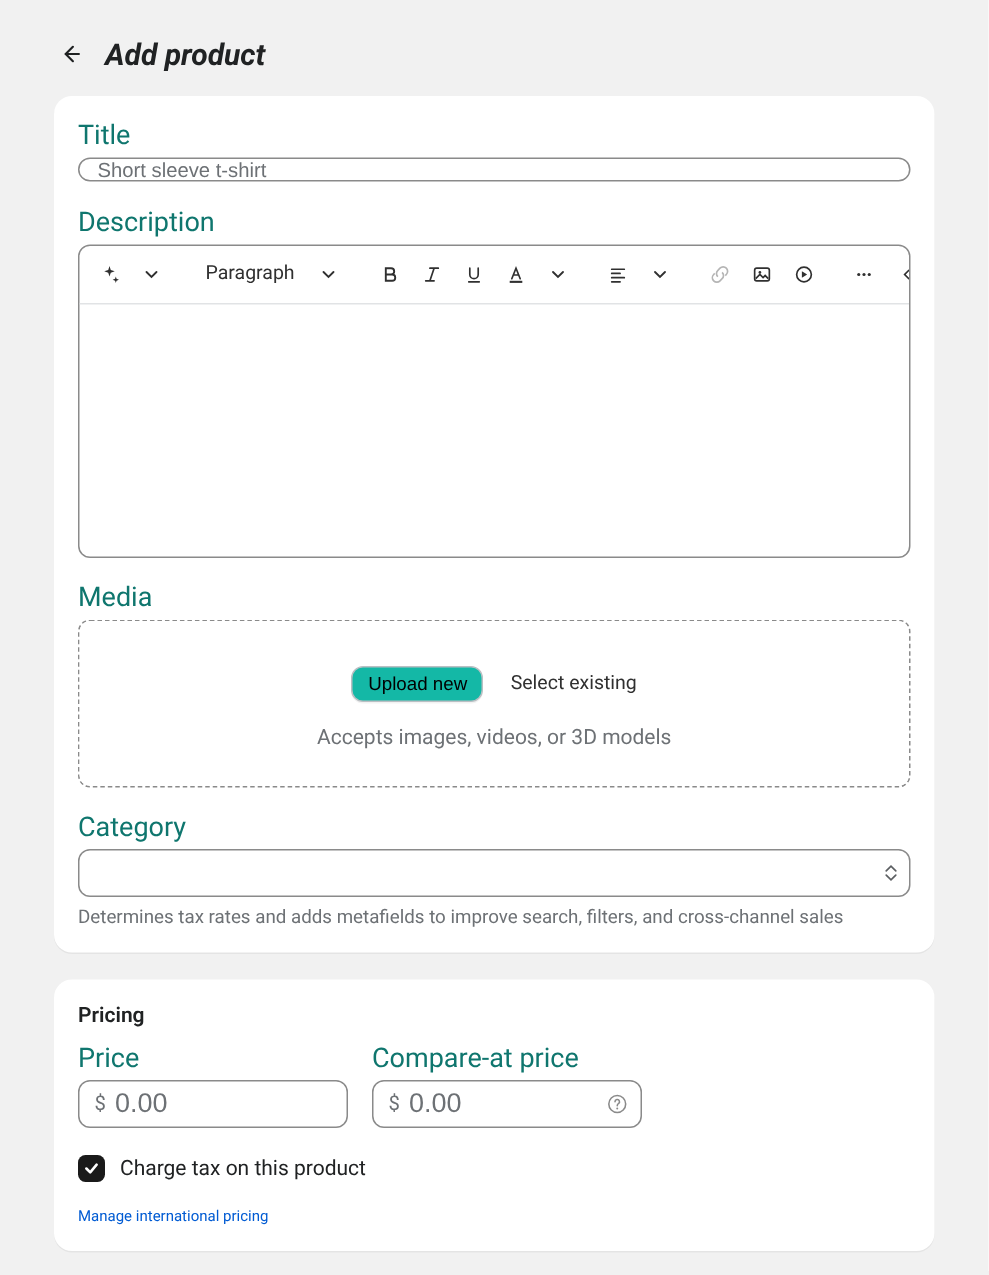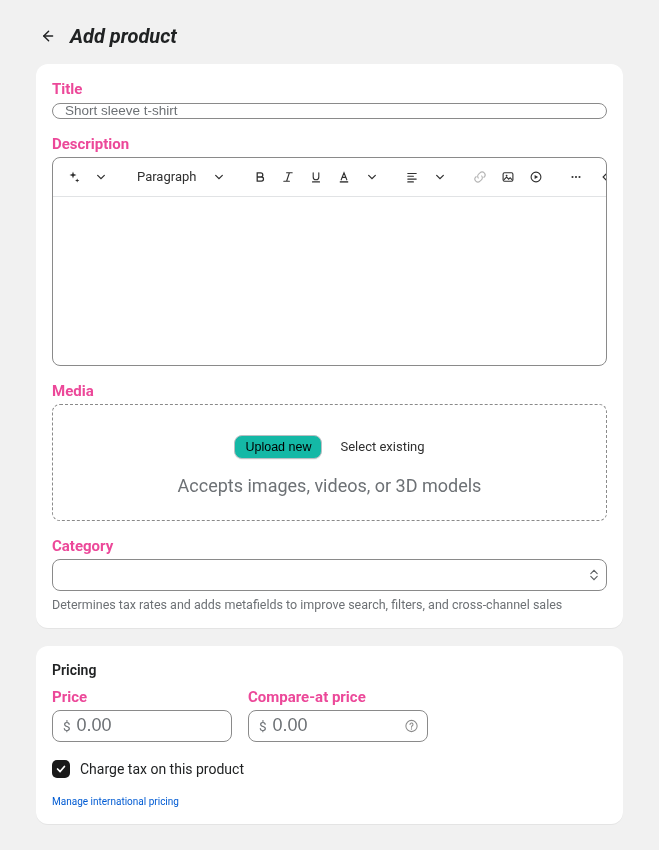--- a/index.html
+++ b/index.html
@@ -31,25 +31,24 @@
     cursor: pointer;
   }
   .card {
     background: #fff;
     border-radius: 12px;
     margin: 0 36px 18px 36px;
     padding: 16px;
     box-shadow: 0 1px 0 rgba(0,0,0,0.05);
   }
   .field-label {
-    font-size: 15px;
-    color: #ec4899;
+    font-size: 18px;
+    color: #0f766e;
     margin-bottom: 4px;
     display: block;
-    font-weight: bold;
   }
   .field-sub {
     font-size: 12.5px;
     color: #6d7175;
     margin-top: 6px;
   }
   .text-input {
     width: 100%;
     height: 16px;
     border: 1px solid #8a8a8a;
@@ -128,21 +127,21 @@
     font-size: 12.5px;
     cursor: pointer;
     box-shadow: 0 1px 0 rgba(0,0,0,0.05);
   }
   .plain-action {
     font-size: 13px;
     color: #303030;
     cursor: pointer;
   }
   .media-hint {
-    font-size: 18px;
+    font-size: 14px;
     color: #6d7175;
   }
   .select-like {
     width: 100%;
     height: 32px;
     border: 1px solid #8a8a8a;
     border-radius: 8px;
     padding: 0 28px 0 12px;
     font-size: 13.5px;
     color: #202223;

